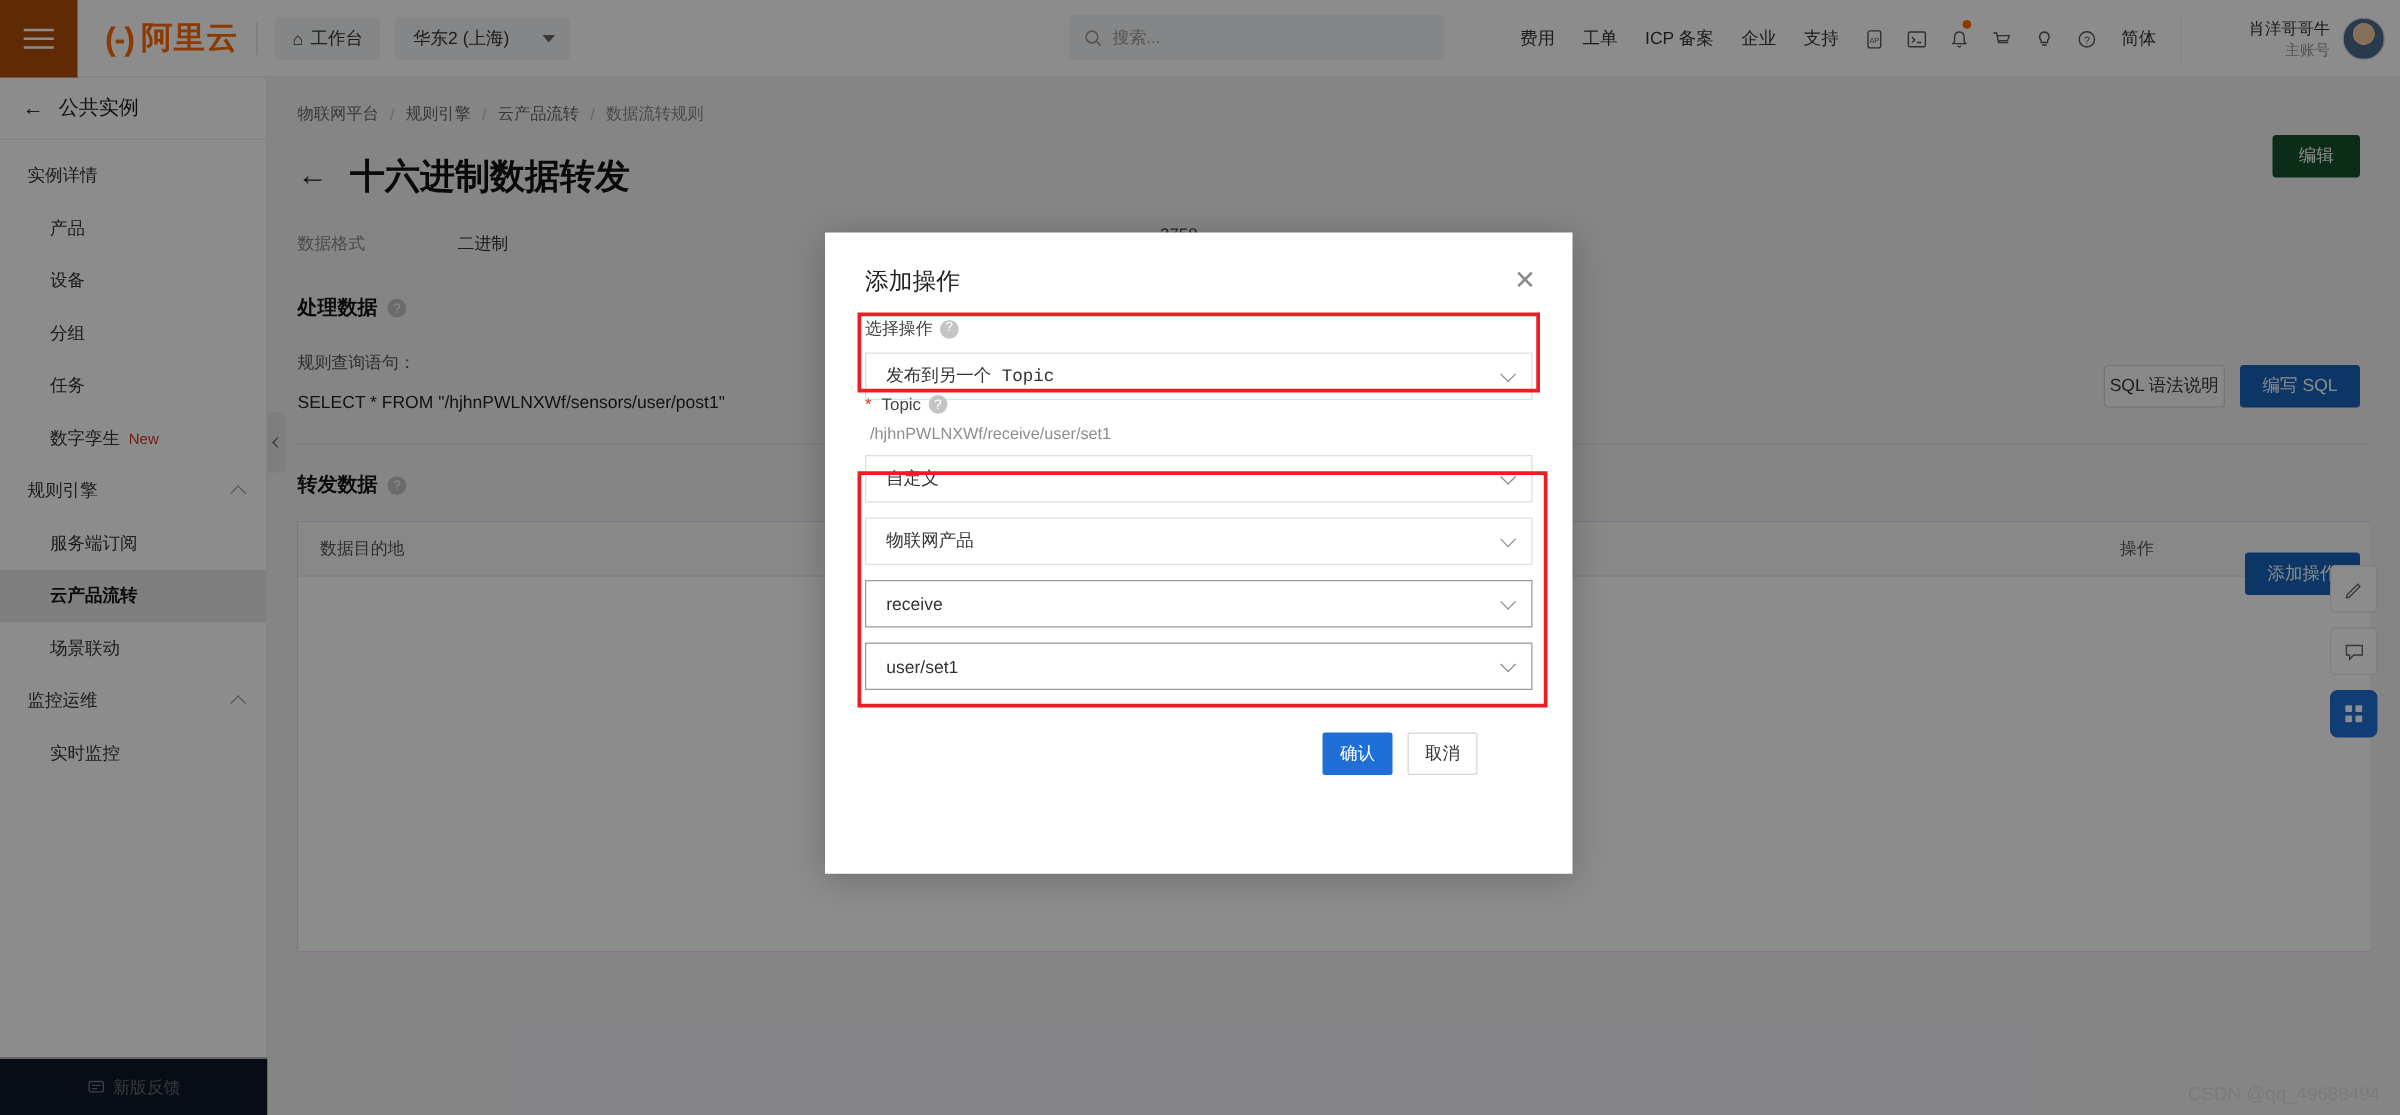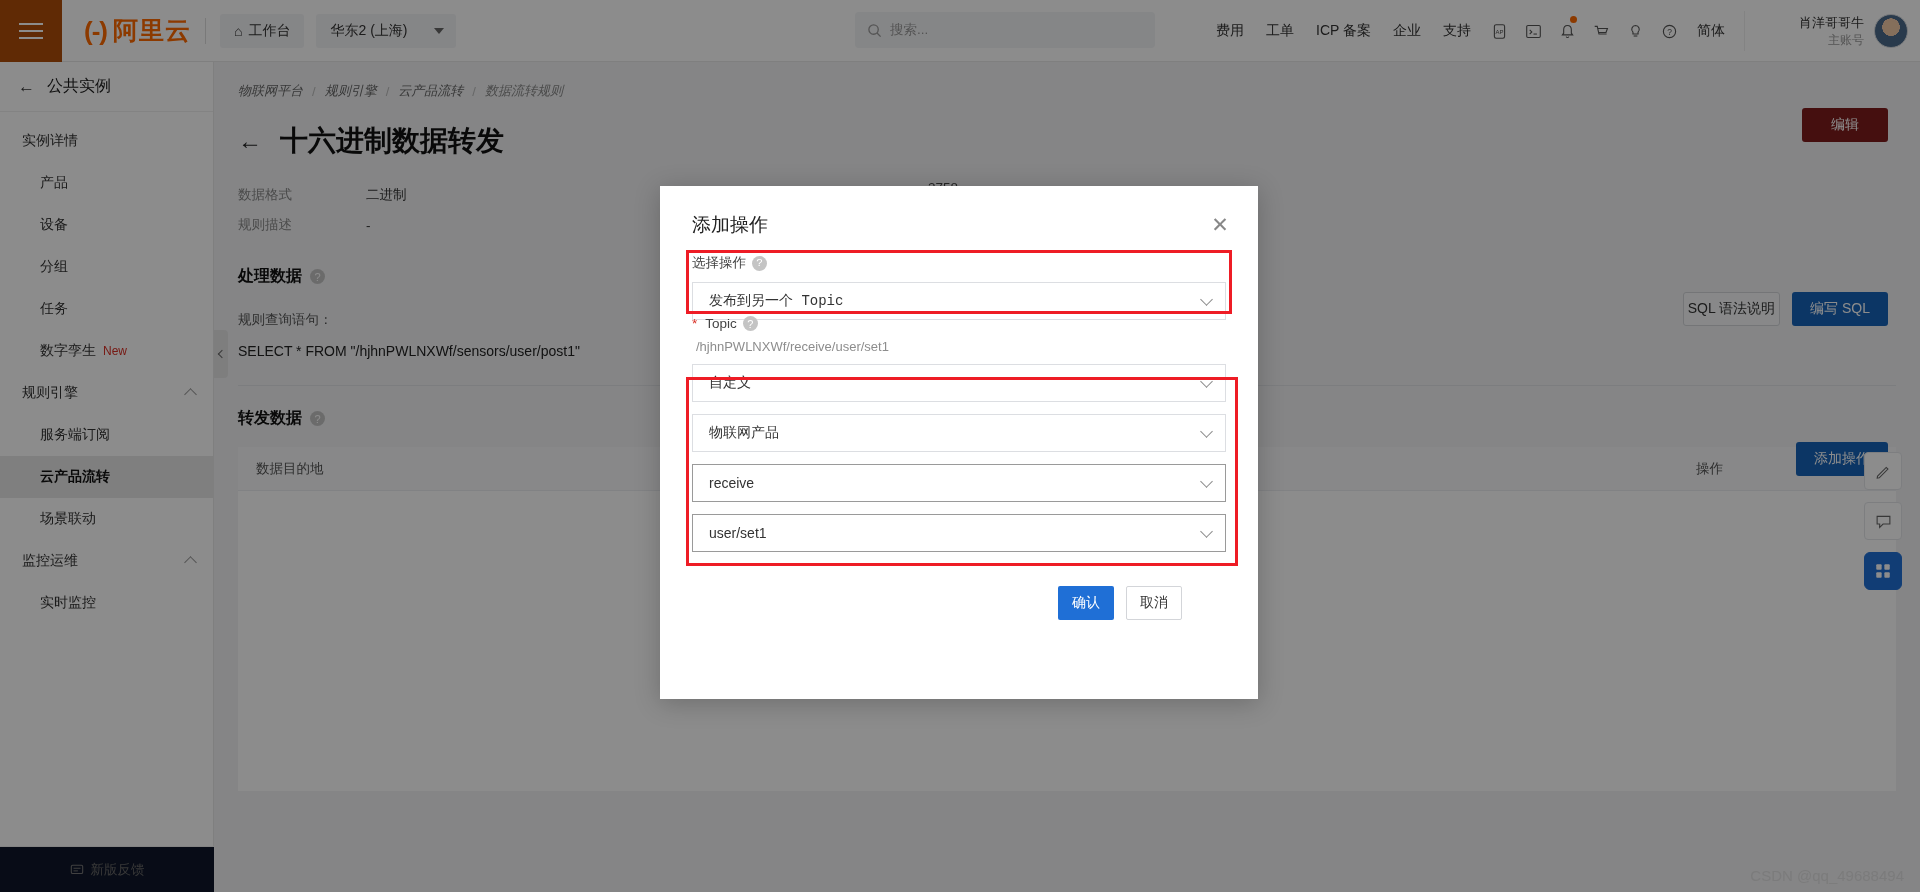--- a/index.html
+++ b/index.html
@@ -127,30 +127,30 @@
   
   .content {
     position: absolute; top: 62px; left: 214px; width: 1706px; height: 830px;
     background: #f2f3f5; overflow: hidden;
   }
   .breadcrumb {
     display: flex; align-items: center; gap: 9px; font-size: 13px;
     color: #666; padding: 20px 0 0 24px;
   }
   .breadcrumb .sep { color: #bbb; }
-  .breadcrumb .crumb { cursor: pointer; font-style: italic; }
+  .breadcrumb .crumb { cursor: pointer; }
   .breadcrumb .crumb.last { color: #888; }
   .page-title-row {
     display: flex; align-items: center; gap: 18px; padding: 22px 0 0 24px;
   }
   .back-arrow { font-size: 24px; color: #222; cursor: pointer; line-height: 1; }
   .page-title { font-size: 28px; font-weight: bold; color: #111; }
   .edit-btn {
-    position: absolute; right: 32px; top: 46px; width: 86px; height: 34px;
-    background: #7f1d1d; color: #fff; font-size: 14px; border: none;
+    position: absolute; right: 32px; top: 46px; width: 70px; height: 34px;
+    background: #14532d; color: #fff; font-size: 14px; border: none;
     border-radius: 3px; cursor: pointer;
   }
   .meta-list { padding: 20px 0 0 24px; }
   .meta-row { display: flex; align-items: center; height: 30px; font-size: 13.5px; }
   .meta-key { width: 128px; color: #888; }
   .meta-val { color: #333; }
   .meta-row.inline-right { position: relative; }
   .rule-id-ghost {
     position: absolute; left: 690px; top: 0; font-size: 13.5px; color: #444;
   }
@@ -450,24 +450,20 @@
     <span class="back-arrow">←</span>
     <span class="page-title">十六进制数据转发</span>
   </div>
   <button class="edit-btn">编辑</button>
 
   <div class="meta-list">
     <div class="meta-row inline-right">
       <span class="meta-key">数据格式</span>
       <span class="meta-val">二进制</span>
       <span class="rule-id-ghost">3758</span>
-    </div>
-    <div class="meta-row">
-      <span class="meta-key">规则描述</span>
-      <span class="meta-val">-</span>
     </div>
   </div>
 
   <div class="section-head">
     <span>处理数据</span>
     <span class="qmark">?</span>
   </div>
 
   <div class="sql-btns">
     <button class="btn-outline">SQL 语法说明</button>

